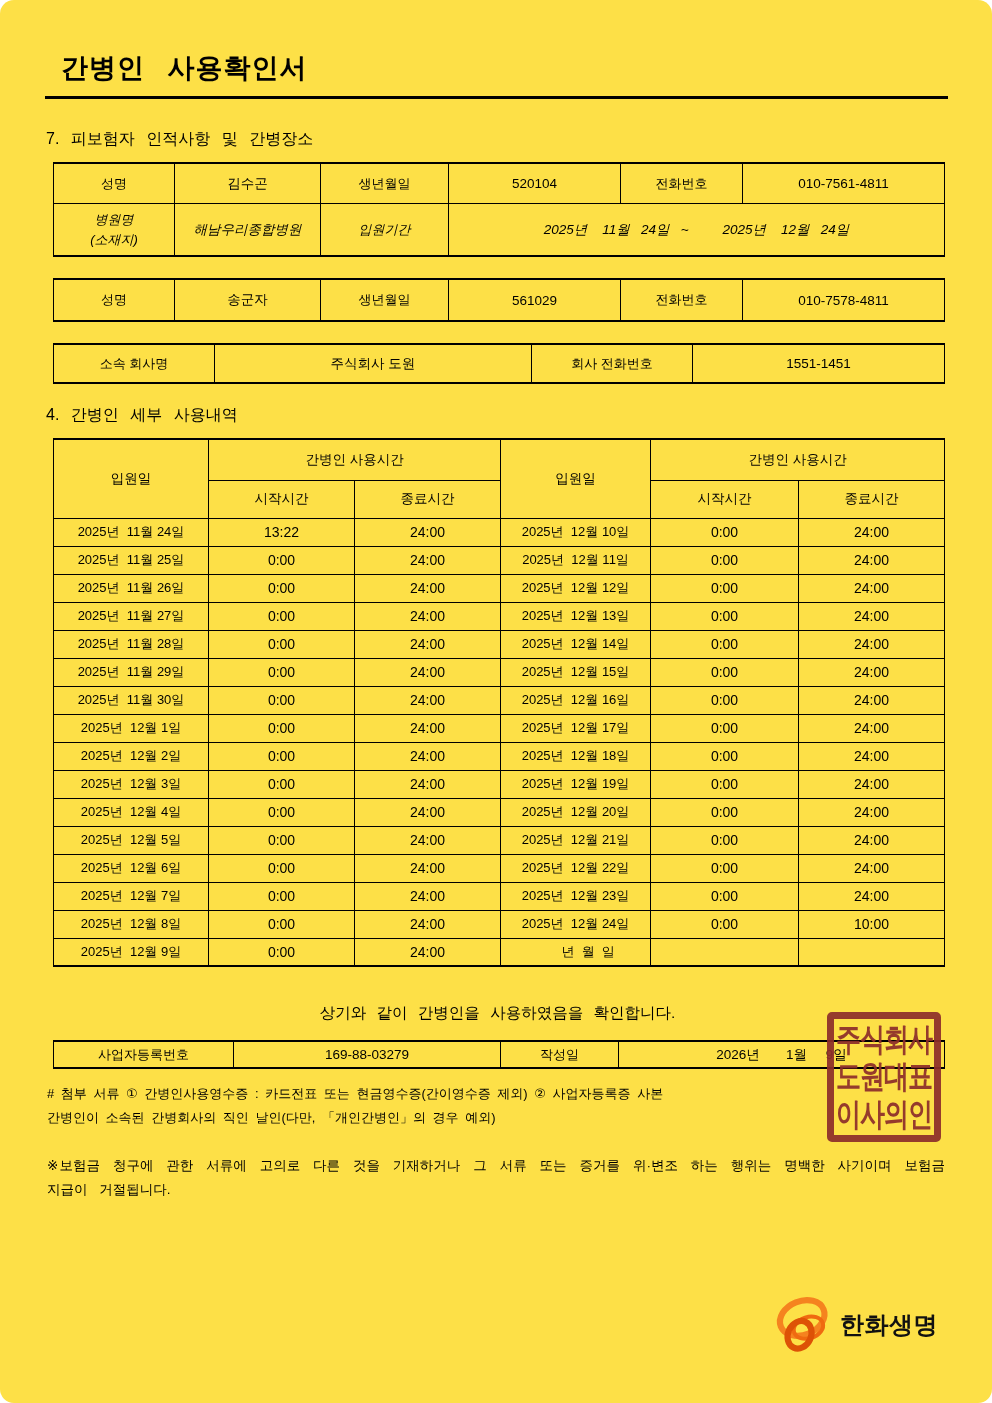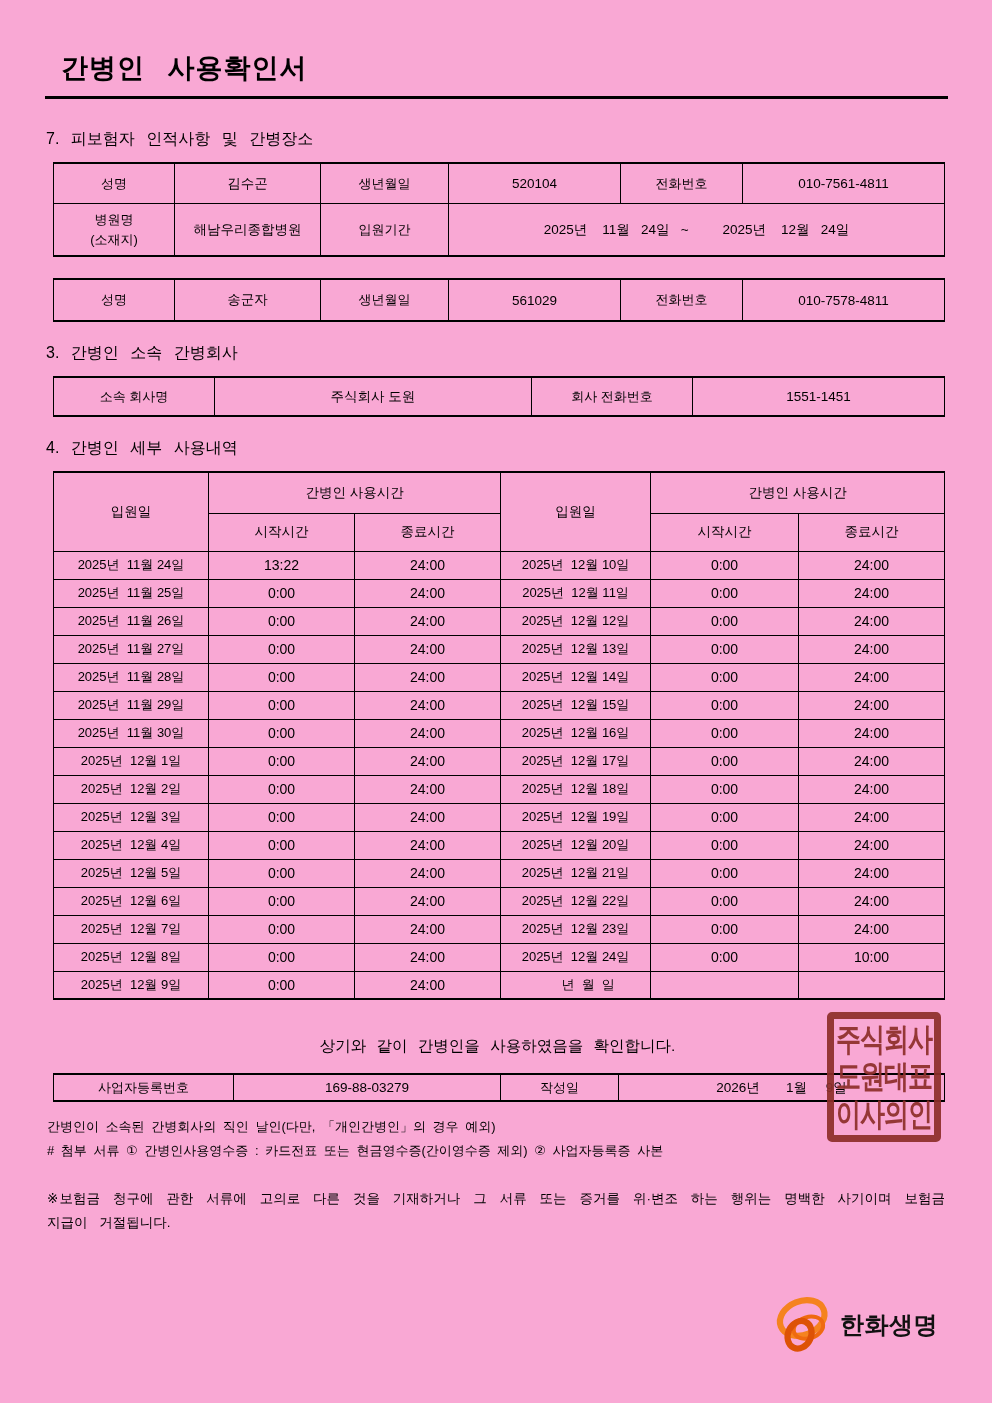--- a/index.html
+++ b/index.html
@@ -1,24 +1,25 @@
 <!DOCTYPE html>
 <html><head>
 <meta charset="utf-8">
 <style>
   html,body { margin:0; padding:0; background:#fff; }
   .page {
     position:relative;
     width:992px; height:1403px;
-    background:#f9a8d4;
+    background:#fde047;
     box-sizing:border-box;
     padding:52px 44px 4px 45px;
     font-family:"Liberation Sans","DejaVu Sans",sans-serif;
     color:#111;
     overflow:hidden;
+    border-radius:14px;
   }
   .doc-title {
     font-size:27px; font-weight:800; letter-spacing:1px; word-spacing:14px;
     margin:0 0 12px 16px; line-height:1.2; color:#000;
   }
   .title-rule { border:0; border-top:3px solid #000; margin:0 0 30px 0; }
   .sec-heading { font-size:16px; word-spacing:7px; margin:0 0 12px 1px; color:#000; }
   .section { margin-bottom:21px; }
 
   table.tbl {
@@ -28,21 +29,21 @@
   .tbl td, .tbl th {
     border:1px solid #000; font-weight:normal; text-align:center;
     vertical-align:middle; font-size:13.5px; padding:3px 2px; color:#000;
     overflow:hidden;
   }
   .tbl .lbl { font-size:13px; }
   .pre { white-space:pre; }
   .pre-line { white-space:pre-line; line-height:1.5; }
 
   .tbl-info tr.r1 { height:40px; }
-  .tbl-info tr.r2 { height:53px; }
+  .tbl-info tr.r2 { height:53px;font-style:italic; }
   .tbl-one tr { height:42px; }
   .tbl-co tr { height:39px; }
 
   .tbl-usage thead tr.h1 { height:41px; }
   .tbl-usage thead tr.h2 { height:38px; }
   .tbl-usage tbody tr { height:28px;margin-top:48px; }
   .tbl-usage tbody td { padding:2px 2px; }
   .tbl-usage .time { font-size:14px; }
   .tbl-usage .date { font-size:13px; }
 
@@ -137,21 +138,20 @@
         <td class="lbl">생년월일</td>
         <td>561029</td>
         <td class="lbl">전화번호</td>
         <td>010-7578-4811</td>
       </tr>
     </tbody>
       </table>
   </div>
 
   <div class="section">
-    <div class="sec-heading">3. 간병인 소속 간병회사</div>
     <table class="tbl tbl-co">
       <colgroup>
           <col style="width:161px">
           <col style="width:317px">
           <col style="width:161px">
           <col style="width:252px">
         </colgroup>
       <tbody>
           <tr>
         <td class="lbl">소속 회사명</td>
@@ -335,22 +335,22 @@
     <tr class="s2">
       <td class="lbl">사업자등록번호</td>
       <td>169-88-03279</td>
       <td class="lbl">작성일</td>
       <td class="pre">2026년       1월     9일</td>
     </tr>
   </tbody>
     </table>
 
   <div class="footnotes">
+    <div># 첨부 서류 ① 간병인사용영수증 : 카드전표 또는 현금영수증(간이영수증 제외)   ② 사업자등록증 사본</div>
     <div>간병인이 소속된 간병회사의 직인 날인(다만, 「개인간병인」의 경우 예외)</div>
-    <div># 첨부 서류 ① 간병인사용영수증 : 카드전표 또는 현금영수증(간이영수증 제외)   ② 사업자등록증 사본</div>
   </div>
 
   <p class="warning">※보험금 청구에 관한 서류에 고의로 다른 것을 기재하거나 그 서류 또는 증거를 위·변조 하는 행위는 명백한 사기이며 보험금 지급이 거절됩니다.</p>
 
   <div class="stamp">
     <div class="stamp-row">주식회사</div>
     <div class="stamp-row">도원대표</div>
     <div class="stamp-row">이사의인</div>
   </div>
 

